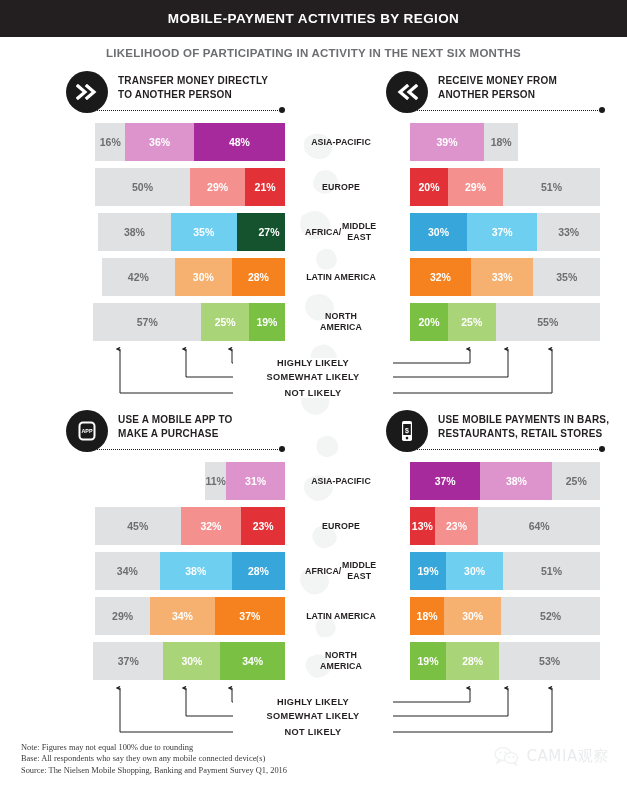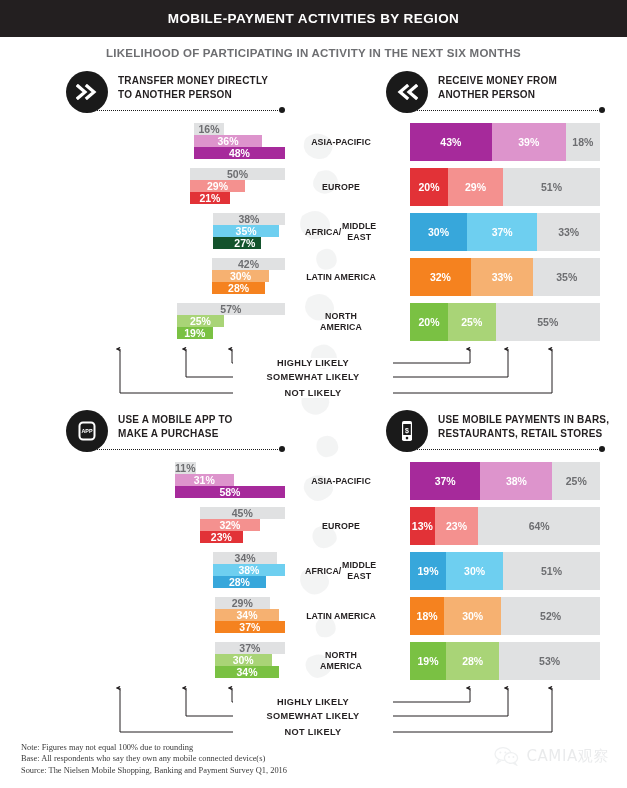--- a/index.html
+++ b/index.html
@@ -63,21 +63,21 @@
   }
   .enddot.left{left:279px;}
   .enddot.right{left:599px;}
 
   
   .rows{position:relative;}
   .row{position:relative;height:45px;}
   .barwrap{
     position:absolute;top:3px;height:38px;display:flex;
   }
-  .barwrap.left{right:342px;flex-direction:column;}
+  .barwrap.left{right:342px;}
   .barwrap.right{left:410px;flex-direction:row;}
   .seg{
     display:flex;align-items:center;justify-content:center;
     font-size:10.5px;font-weight:bold;color:#ffffff;
     box-sizing:border-box;
   }
   .seg.gray{color:#6d6e71;}
   .regionlbl{
     position:absolute;left:305px;width:72px;top:0;height:44px;
     display:flex;align-items:center;justify-content:center;text-align:center;
@@ -172,21 +172,20 @@
   </div>
 
   <div class="rows" id="rows-p1">
       <div class="row">
         <div class="barwrap left">
           <div class="seg gray" style="width: 30.4px; background: rgb(224, 225, 226);">16%</div>
           <div class="seg" style="width: 68.4px; background: rgb(221, 148, 204);">36%</div>
           <div class="seg" style="width: 91.2px; background: rgb(166, 42, 155);">48%</div>
         </div>
         <div class="barwrap right">
-          <div class="seg" style="width: 81.7px; background: rgb(166, 42, 155);">43%</div>
           <div class="seg" style="width: 74.1px; background: rgb(221, 148, 204);">39%</div>
           <div class="seg gray" style="width: 34.2px; background: rgb(224, 225, 226);">18%</div>
         </div>
         <div class="regionlbl">
           <div>ASIA-PACIFIC</div>
         </div>
       </div>
       <div class="row">
         <div class="barwrap left">
           <div class="seg gray" style="width: 95px; background: rgb(224, 225, 226);">50%</div>
@@ -310,21 +309,20 @@
     </div>
     <div class="dotline right"></div>
     <div class="enddot right"></div>
   </div>
 
   <div class="rows" id="rows-p2">
       <div class="row">
         <div class="barwrap left">
           <div class="seg gray" style="width: 20.9px; background: rgb(224, 225, 226);">11%</div>
           <div class="seg" style="width: 58.9px; background: rgb(221, 148, 204);">31%</div>
-          <div class="seg" style="width: 110.2px; background: rgb(166, 42, 155);">58%</div>
         </div>
         <div class="barwrap right">
           <div class="seg" style="width: 70.3px; background: rgb(166, 42, 155);">37%</div>
           <div class="seg" style="width: 72.2px; background: rgb(221, 148, 204);">38%</div>
           <div class="seg gray" style="width: 47.5px; background: rgb(224, 225, 226);">25%</div>
         </div>
         <div class="regionlbl">
           <div>ASIA-PACIFIC</div>
         </div>
       </div>

